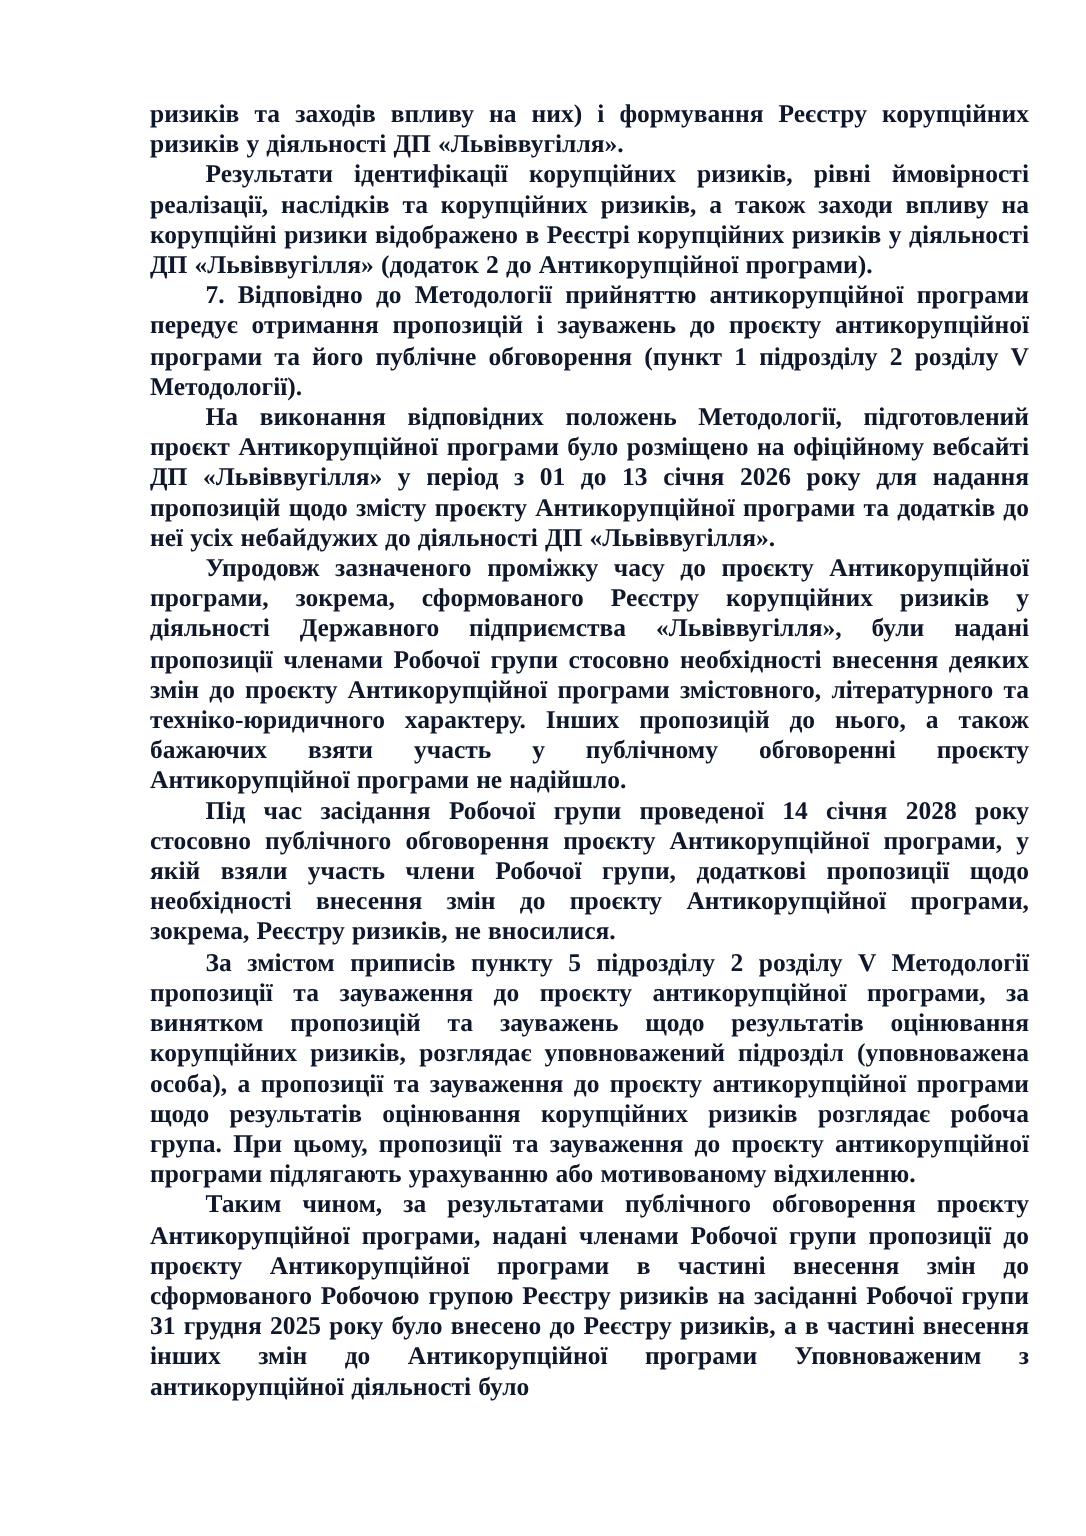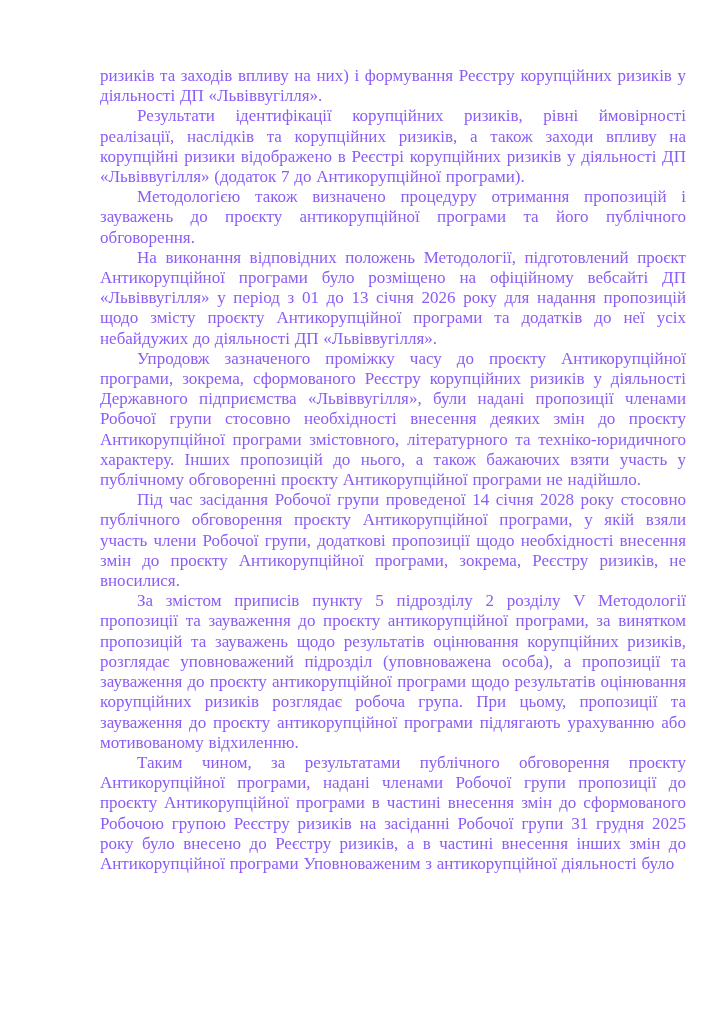--- a/index.html
+++ b/index.html
@@ -20,44 +20,45 @@
     top: 0;
     width: 724px;
     height: 1024px;
     background: #ffffff;
   }
   .doc-text {
     position: absolute;
     left: 100px;
     top: 66px;
     width: 586px;
-    color: #8b5cf6;
+    color: #0f172a;
     font-size: 17px;
     line-height: 20.2px;
     text-rendering: optimizeLegibility;
+    font-weight: bold;
   }
   .doc-text p {
     margin: 0;
     padding: 0;
     text-align: justify;
     text-justify: inter-word;
     text-indent: 37px;
     word-spacing: 0.5px;
   }
   .doc-text p.no-indent {
     text-indent: 0;
   }
 </style>
 </head>
 <body>
 
 <div class="page">
   <div class="doc-text">
     <p class="no-indent">ризиків та заходів впливу на них) і формування Реєстру корупційних ризиків у діяльності ДП «Львіввугілля».</p>
-    <p>Результати ідентифікації корупційних ризиків, рівні ймовірності реалізації, наслідків та корупційних ризиків, а також заходи впливу на корупційні ризики відображено в Реєстрі корупційних ризиків у діяльності ДП «Львіввугілля» (додаток 7 до Антикорупційної програми).</p>
-    <p>Методологією також визначено процедуру отримання пропозицій і зауважень до проєкту антикорупційної програми та його публічного обговорення.</p>
+    <p>Результати ідентифікації корупційних ризиків, рівні ймовірності реалізації, наслідків та корупційних ризиків, а також заходи впливу на корупційні ризики відображено в Реєстрі корупційних ризиків у діяльності ДП «Львіввугілля» (додаток 2 до Антикорупційної програми).</p>
+    <p>7. Відповідно до Методології прийняттю антикорупційної програми передує отримання пропозицій і зауважень до проєкту антикорупційної програми та його публічне обговорення (пункт 1 підрозділу 2 розділу V Методології).</p>
     <p>На виконання відповідних положень Методології, підготовлений проєкт Антикорупційної програми було розміщено на офіційному вебсайті ДП «Львіввугілля» у період з 01 до 13 січня 2026 року для надання пропозицій щодо змісту проєкту Антикорупційної програми та додатків до неї усіх небайдужих до діяльності ДП «Львіввугілля».</p>
     <p>Упродовж зазначеного проміжку часу до проєкту Антикорупційної програми, зокрема, сформованого Реєстру корупційних ризиків у діяльності Державного підприємства «Львіввугілля», були надані пропозиції членами Робочої групи стосовно необхідності внесення деяких змін до проєкту Антикорупційної програми змістовного, літературного та техніко-юридичного характеру. Інших пропозицій до нього, а також бажаючих взяти участь у публічному обговоренні проєкту Антикорупційної програми не надійшло.</p>
     <p>Під час засідання Робочої групи проведеної 14 січня 2028 року стосовно публічного обговорення проєкту Антикорупційної програми, у якій взяли участь члени Робочої групи, додаткові пропозиції щодо необхідності внесення змін до проєкту Антикорупційної програми, зокрема, Реєстру ризиків, не вносилися.</p>
     <p>За змістом приписів пункту 5 підрозділу 2 розділу V Методології пропозиції та зауваження до проєкту антикорупційної програми, за винятком пропозицій та зауважень щодо результатів оцінювання корупційних ризиків, розглядає уповноважений підрозділ (уповноважена особа), а пропозиції та зауваження до проєкту антикорупційної програми щодо результатів оцінювання корупційних ризиків розглядає робоча група. При цьому, пропозиції та зауваження до проєкту антикорупційної програми підлягають урахуванню або мотивованому відхиленню.</p>
     <p>Таким чином, за результатами публічного обговорення проєкту Антикорупційної програми, надані членами Робочої групи пропозиції до проєкту Антикорупційної програми в частині внесення змін до сформованого Робочою групою Реєстру ризиків на засіданні Робочої групи 31 грудня 2025 року було внесено до Реєстру ризиків, а в частині внесення інших змін до Антикорупційної програми Уповноваженим з антикорупційної діяльності було</p>
   </div>
 </div>
 
 </body></html>

